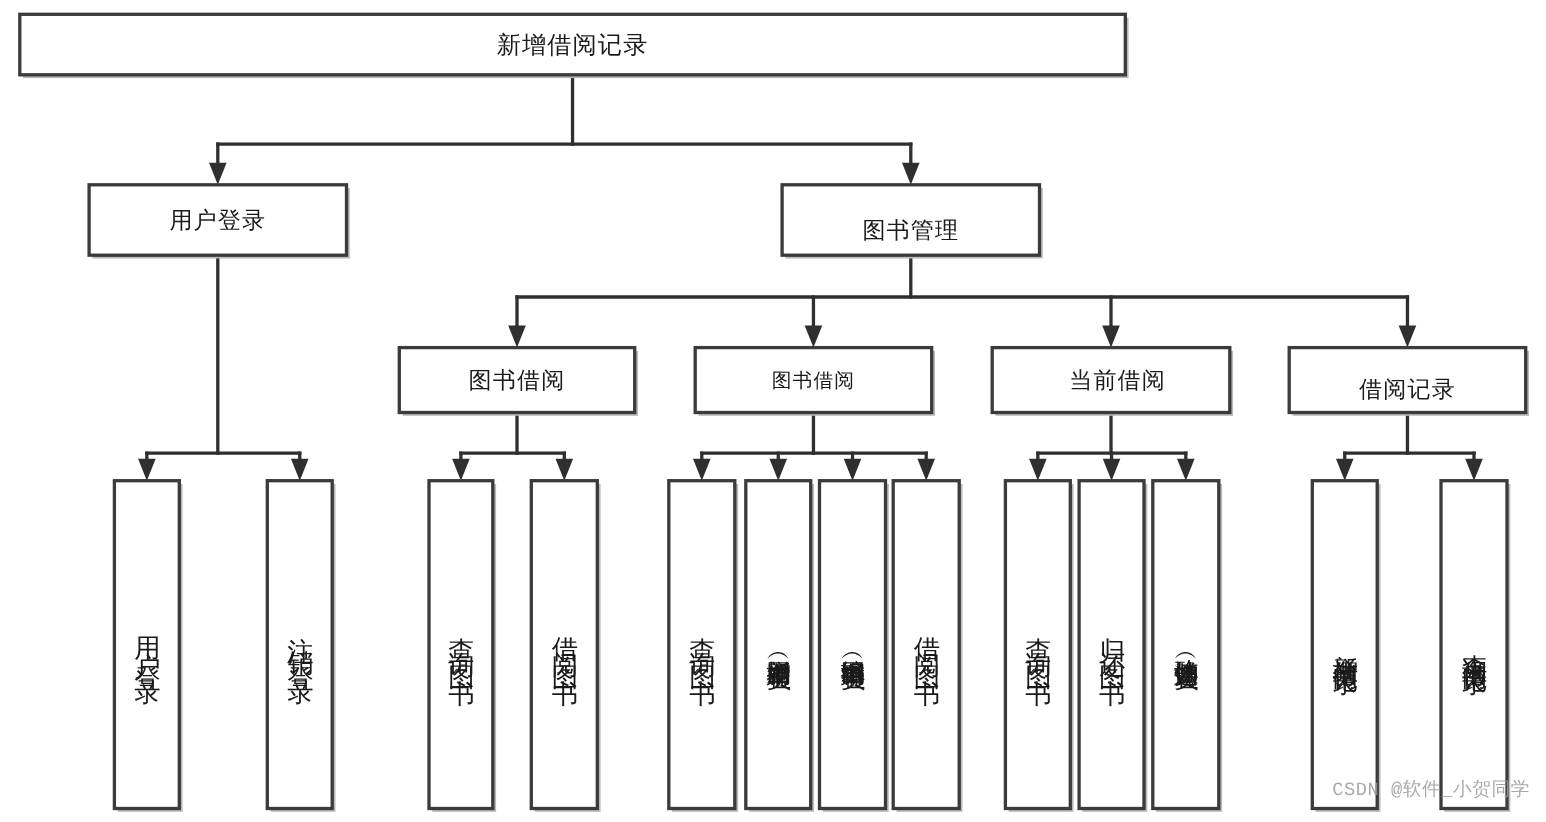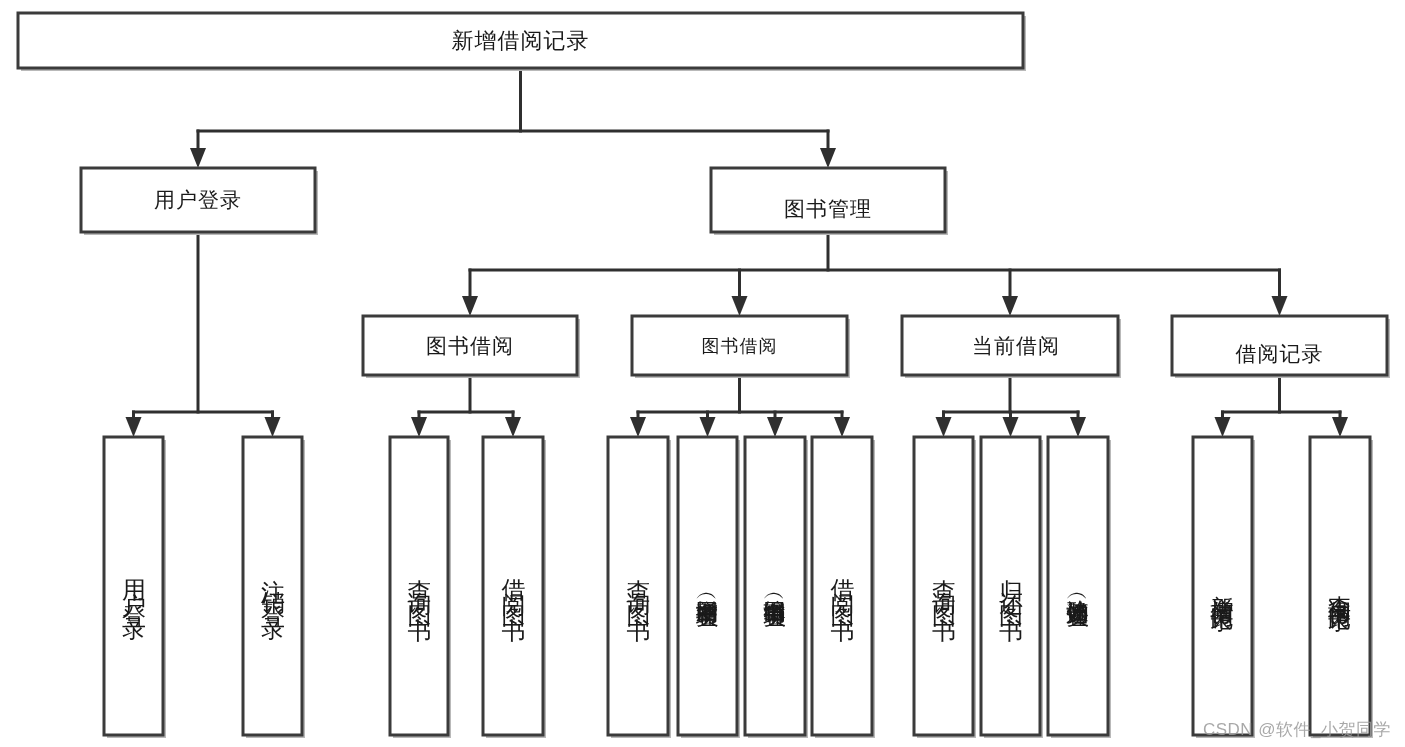--- a/index.html
+++ b/index.html
@@ -68,22 +68,22 @@
     align-items: center;
     justify-content: center;
     font-family: "DejaVu Sans", "Liberation Sans", sans-serif;
     color: #1a1a1a;
     white-space: nowrap;
     pointer-events: none;
   }
   #watermark {
     position: absolute;
     right: 14px;
-    bottom: 6px;
-    font-family: Liberation Sans, sans-serif;
+    bottom: 18px;
+    font-family: Liberation Mono, monospace;
     font-size: 17px;
     color: #9a9a9a;
     opacity: 0.85;
     white-space: nowrap;
     letter-spacing: 0.5px;
   }
 </style>
 </head>
 <body>
 

